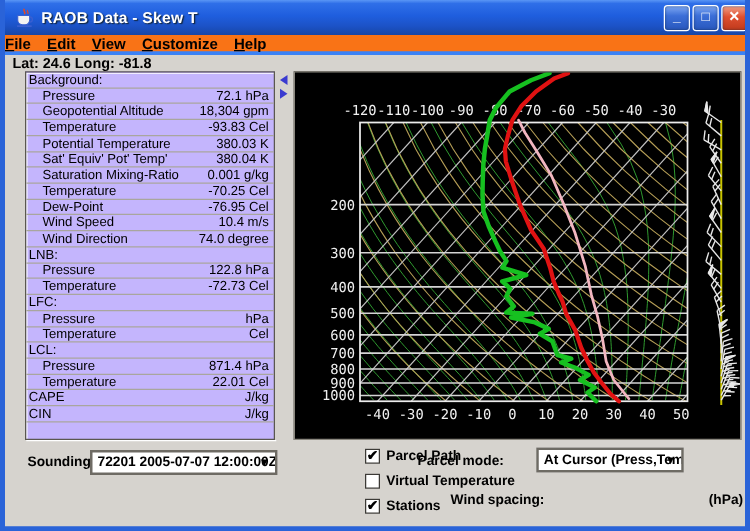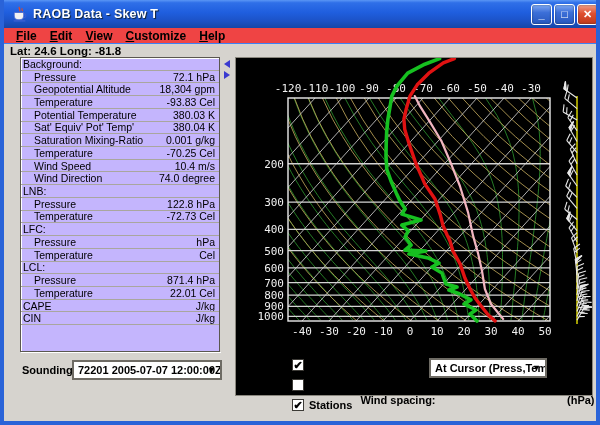--- a/index.html
+++ b/index.html
@@ -23,23 +23,23 @@
     width:21px; height:21px; border-radius:3px; border:1px solid #fff;
     display:flex; align-items:center; justify-content:center;
     color:#fff; font-size:11px; font-weight:bold; line-height:1;
     background:linear-gradient(180deg,#7fa8f2 0%,#3c6fd8 40%,#2857bd 100%);
     box-shadow:inset 0 0 2px #123a;
   }
   .tbtn.close { background:linear-gradient(180deg,#f0a088 0%,#df4f30 45%,#c03a1c 100%); }
   
   #menubar {
     position:absolute; left:0; top:28px; width:592px; height:16px;
-    background:#ef4444; display:flex; align-items:center;
+    background:#f97316; display:flex; align-items:center;
     font-size:12px; font-weight:bold; color:#000;
-    border-bottom:1px solid #3b82f6; padding-left:12px;
+    border-bottom:3px solid #3b82f6; padding-left:0;
   }
   .menu-item { margin-right:13px; cursor:default; }
   .menu-item u { text-decoration:underline; }
   #latbar {
     position:absolute; left:0; top:45px; width:530px; height:12px;
     font-size:11.5px; font-weight:bold; color:#000; padding-left:6px;
   }
   
   #table-panel {
     position:absolute; left:16px; top:57px; width:200px; height:295px;
@@ -54,21 +54,21 @@
   .trow .lab { padding-left:13px; white-space:nowrap; }
   .trow.head .lab { padding-left:2px; }
   .trow .val { padding-right:4px; white-space:nowrap; }
   
   #divider { position:absolute; left:216px; top:57px; width:15px; height:295px; background:#d6d3ce; }
   .tri { width:0; height:0; position:absolute; left:4px; }
   .tri.left  { top:3px;  border-top:4px solid transparent; border-bottom:4px solid transparent; border-right:6px solid #3a3ad0; }
   .tri.right { top:14px; border-top:4px solid transparent; border-bottom:4px solid transparent; border-left:6px solid #3a3ad0; }
   
   #chart-panel {
-    position:absolute; left:231px; top:57px; width:358px; height:339px;
+    position:absolute; left:231px; top:57px; width:358px; height:295px;
     background:#000; border:1px solid #8a877e;
   }
   #skewt { display:block; width:356px; height:293px; }
   
   #controls { position:absolute; left:0; top:352px; width:592px; height:69px; font-size:11px; font-weight:bold; color:#000; }
   .ctl-label { position:absolute; white-space:nowrap; }
   .combo {
     position:absolute; height:20px; background:#fff; border:2px solid #6e6b64;
     display:flex; align-items:center; font-size:11px; font-weight:bold;
     padding-left:4px; white-space:nowrap; overflow:hidden;
@@ -136,20 +136,24 @@
         <span class="lab">Sat' Equiv' Pot' Temp'</span>
         <span class="val">380.04 K</span>
       </div>
       <div class="trow">
         <span class="lab">Saturation Mixing-Ratio</span>
         <span class="val">0.001 g/kg</span>
       </div>
       <div class="trow">
         <span class="lab">Temperature</span>
         <span class="val">-70.25 Cel</span>
+      </div>
+      <div class="trow">
+        <span class="lab">Dew-Point</span>
+        <span class="val">-76.95 Cel</span>
       </div>
       <div class="trow">
         <span class="lab">Wind Speed</span>
         <span class="val">10.4 m/s</span>
       </div>
       <div class="trow">
         <span class="lab">Wind Direction</span>
         <span class="val">74.0 degree</span>
       </div>
       <div class="trow head">

